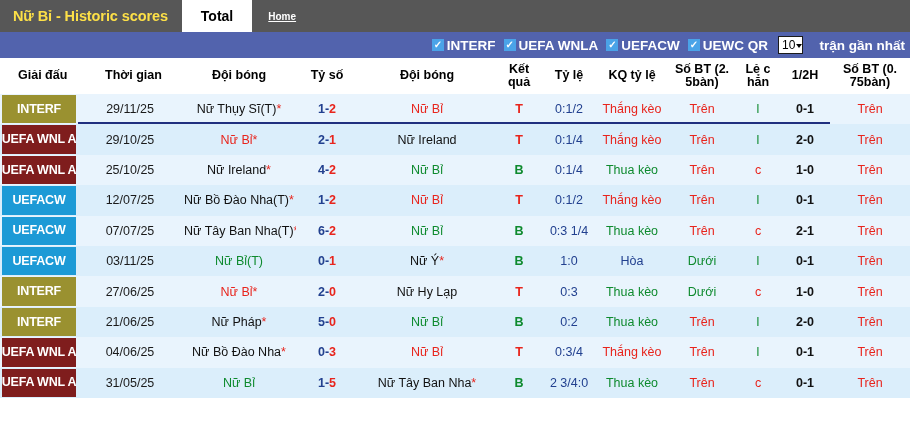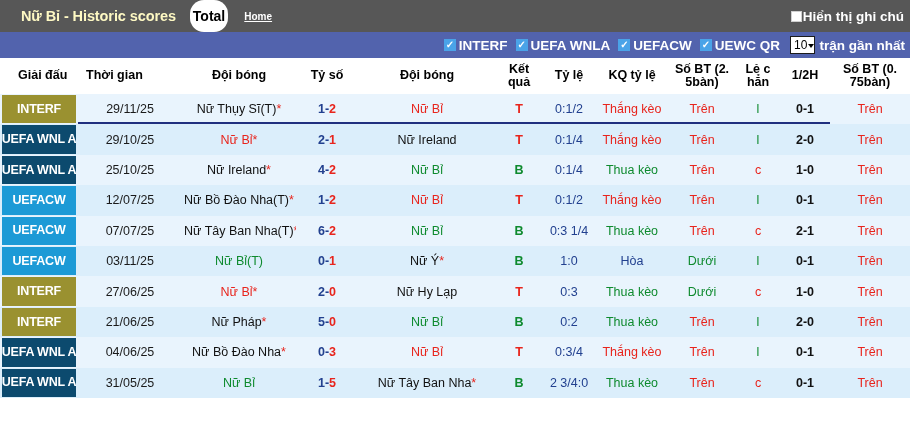--- a/index.html
+++ b/index.html
@@ -13,37 +13,36 @@
 
   
   #topbar {
     height: 32px;
     background: #575757;
     display: flex;
     align-items: stretch;
     position: relative;
   }
   #topbar .title {
-    color: #fef9c3;
+    color: #fde047;
     font-size: 14.5px;
     font-weight: bold;
     display: flex; align-items: center;
-    padding: 0 14px 0 21px;
+    padding: 0 14px 0 13px;
     white-space: nowrap;
     letter-spacing: -0.1px;
   }
   #topbar .tab-active {
     background: #ffffff;
     color: #000000;
     font-size: 14px;
     font-weight: bold;
     display: flex; align-items: center;
-    padding: 0 3px;
-    white-space: nowrap;
-    border-radius: 14px;
+    padding: 0 19px;
+    white-space: nowrap;
   }
   #topbar .tab-link {
     color: #ffffff;
     font-size: 10px;
     font-weight: bold;
     text-decoration: underline;
     display: flex; align-items: center;
     padding: 0 16px;
     white-space: nowrap;
   }
@@ -112,21 +111,21 @@
   }
   #filterbar .sel .caret {
     font-size: 8px;
     transform: scaleX(1.5);
     display: inline-block;
   }
   #filterbar .recent {
     color: #ffffff;
     font-size: 13.5px;
     font-weight: bold;
-    margin-left: 4px;
+    margin-left: 16px;
     white-space: nowrap;
   }
 
   
   table#scores {
     width: 910px;
     border-collapse: collapse;
     table-layout: fixed;
   }
   table#scores thead th {
@@ -135,21 +134,21 @@
     font-size: 12.5px;
     font-weight: bold;
     height: 36px;
     padding: 2px 1px;
     vertical-align: middle;
     text-align: center;
     line-height: 1.08;
     border: none;
   }
   table#scores thead th.lg { text-align: left; padding-left: 18px; }
-  table#scores thead th.tm-left { text-align: left; padding-left: 8px; }
+  table#scores thead th.tm-left { text-align: center; padding-left: 8px; }
 
   table#scores tbody td {
     font-size: 12.5px;
     height: 28.4px;
     padding: 1px 2px;
     text-align: center;
     vertical-align: middle;
     white-space: nowrap;
     overflow: hidden;
   }
@@ -166,21 +165,21 @@
     letter-spacing: -0.2px;
   }
   td.badge .bx {
     display: flex;
     align-items: center;
     justify-content: center;
     height: 28.4px;
     width: 100%;
   }
   .bg-interf .bx { background: #9a9130; }
-  .bg-wnla  .bx { background: #0c4a6e; }
+  .bg-wnla  .bx { background: #7f1d1d; }
   .bg-uefacw .bx { background: #1c9ad6; }
 
   td.date { color: #1a1a1a; font-size: 12.5px; }
   td.score { font-weight: bold; font-size: 13px; }
   td.res   { font-weight: bold; font-size: 13px; }
   td.odds  { color: #22408f; font-size: 12.5px; }
   td.half  { font-weight: bold; font-size: 12.5px; }
 
   .c-red   { color: #e8241c; }
   .c-green { color: #0e8a2e; }
@@ -191,24 +190,20 @@
   
   tr.underline td.ul { box-shadow: inset 0 -2px 0 0 #20307f; }
 </style>
 </head>
 <body>
 
 <div id="topbar">
   <div class="title">Nữ Bỉ - Historic scores</div>
   <div class="tab-active">Total</div>
   <div class="tab-link">Home</div>
-  <div class="note-wrap">
-    <span class="note-box"></span>
-    <span class="note-label">Hiển thị ghi chú</span>
-  </div>
 </div>
 
 <div id="filterbar">
 
   <div class="fchk">
     <span class="cb">✓</span>
     <span class="lbl">INTERF</span>
   </div>
 
   <div class="fchk">

